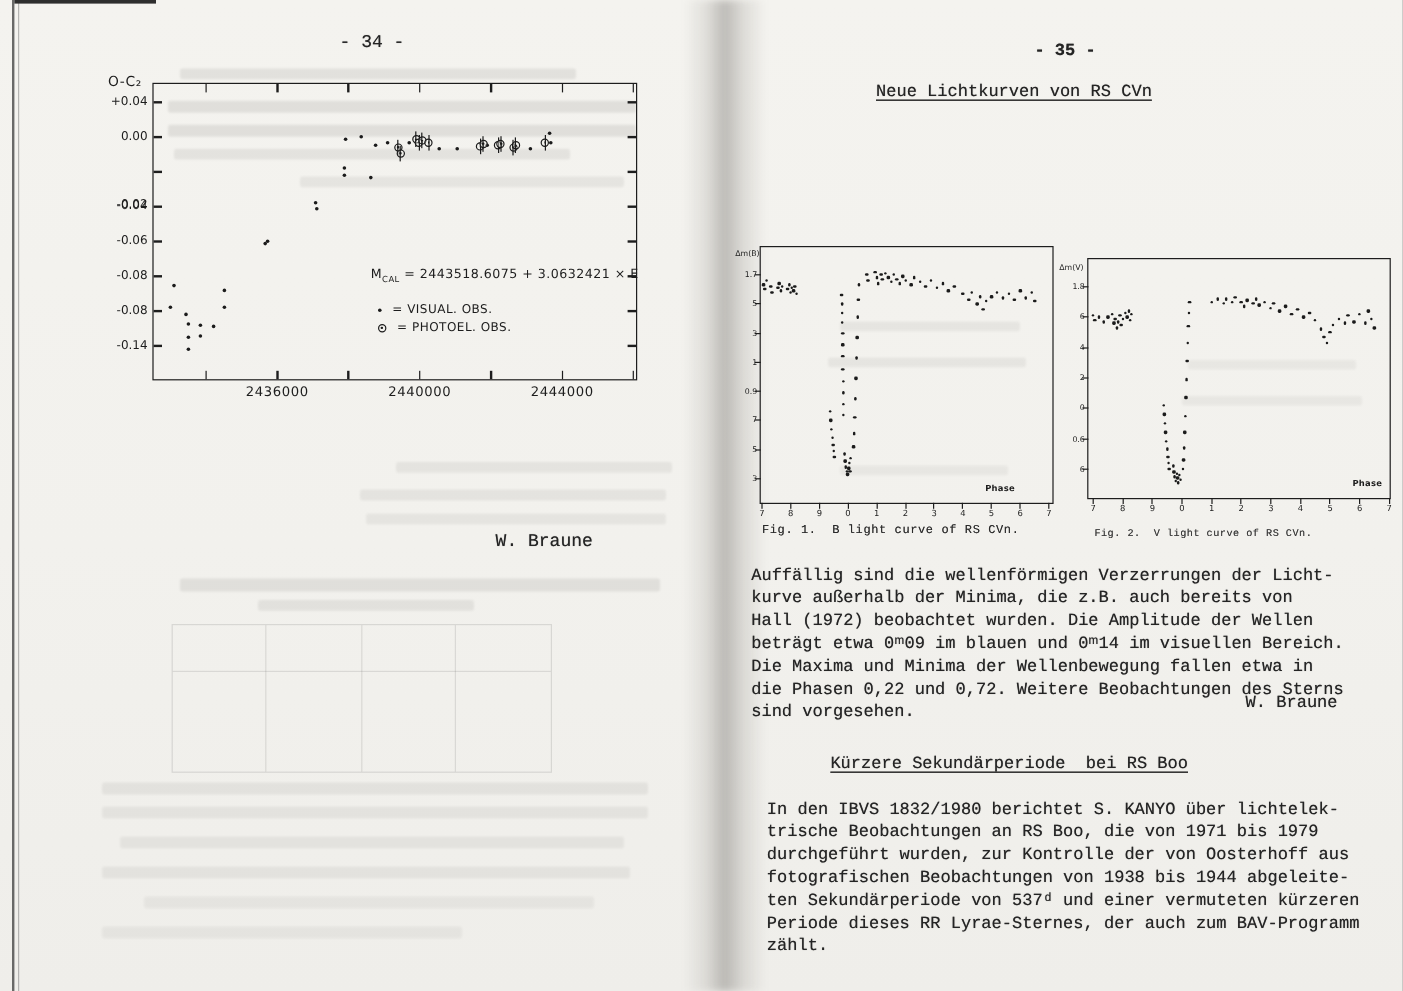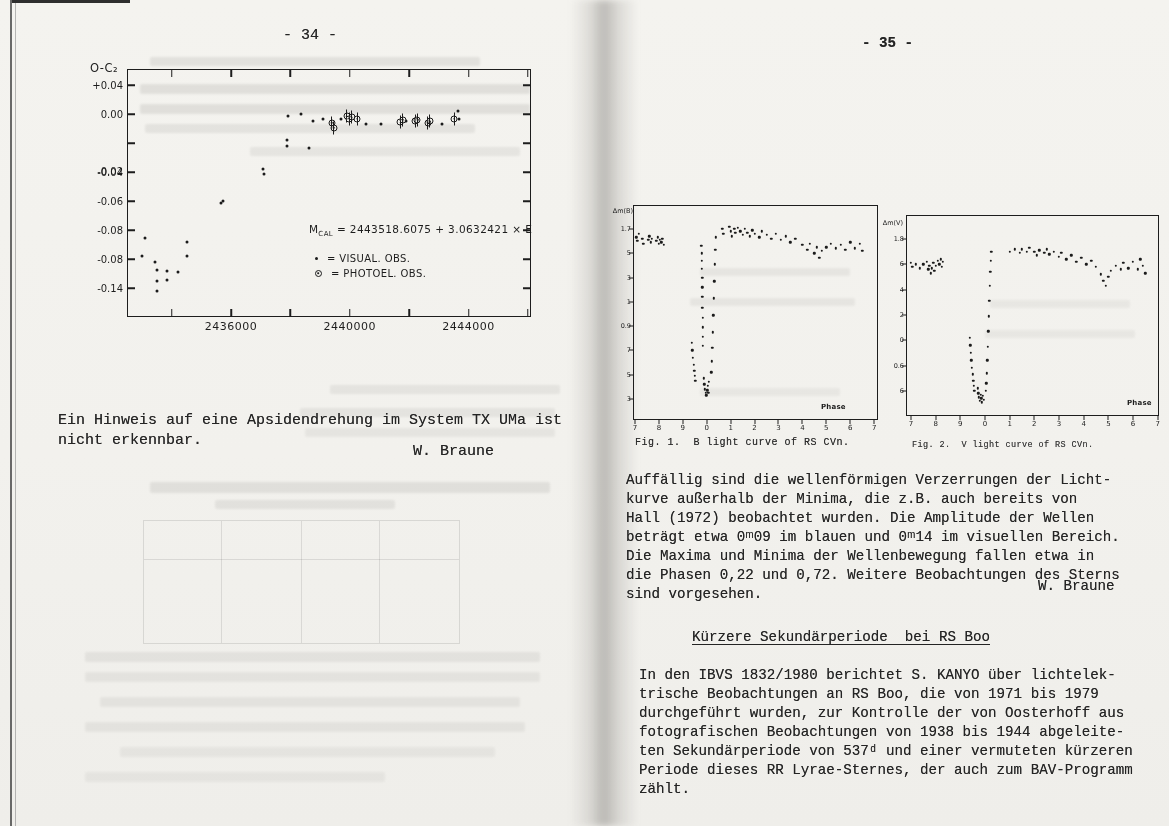--- a/index.html
+++ b/index.html
@@ -190,25 +190,24 @@
       <div class="pt ebar" style="left: 57.0162%; top: 19.7166%;"></div>
       <div class="pt ebar" style="left: 67.7253%; top: 21.1924%;"></div>
       <div class="pt ebar" style="left: 68.3161%; top: 20.307%;"></div>
       <div class="pt ebar" style="left: 71.418%; top: 20.8973%;"></div>
       <div class="pt ebar" style="left: 72.0089%; top: 20.307%;"></div>
       <div class="pt ebar" style="left: 74.5199%; top: 21.4876%;"></div>
       <div class="pt ebar" style="left: 75.1108%; top: 20.8973%;"></div>
       <div class="pt ebar" style="left: 81.1669%; top: 19.7166%;"></div>
     </div>
 
-  <div class="tw lp" style="left:58px;top:411px;">Ein Hinweis auf eine Apsidendrehung im System TX UMa ist
-nicht erkennbar.</div>
   <div class="tw lp" style="left:413px;top:442px;">W. Braune</div>
 
   <div class="tw rp" style="left:862px;top:34px;font-weight:bold;">- 35 -</div>
+  <div class="tw rp heading" style="left:730px;top:68px;">Neue Lichtkurven von RS CVn</div>
 
   <div class="chart small" id="fig1" style="left:633px;top:205px;width:243px;height:213px;">
     <div class="axis-title fig-ylabel">Δm(B)</div>
     <div class="axis-title fig-xlabel" style="left:187px;top:197px;">Phase</div>
   <div class="tick tb" style="left: 0.393701%;"></div>
       <div class="tlab xlab" style="left: 0.393701%;">7</div>
       <div class="tick tb" style="left: 10.2362%;"></div>
       <div class="tlab xlab" style="left: 10.2362%;">8</div>
       <div class="tick tb" style="left: 20.0787%;"></div>
       <div class="tlab xlab" style="left: 20.0787%;">9</div>

